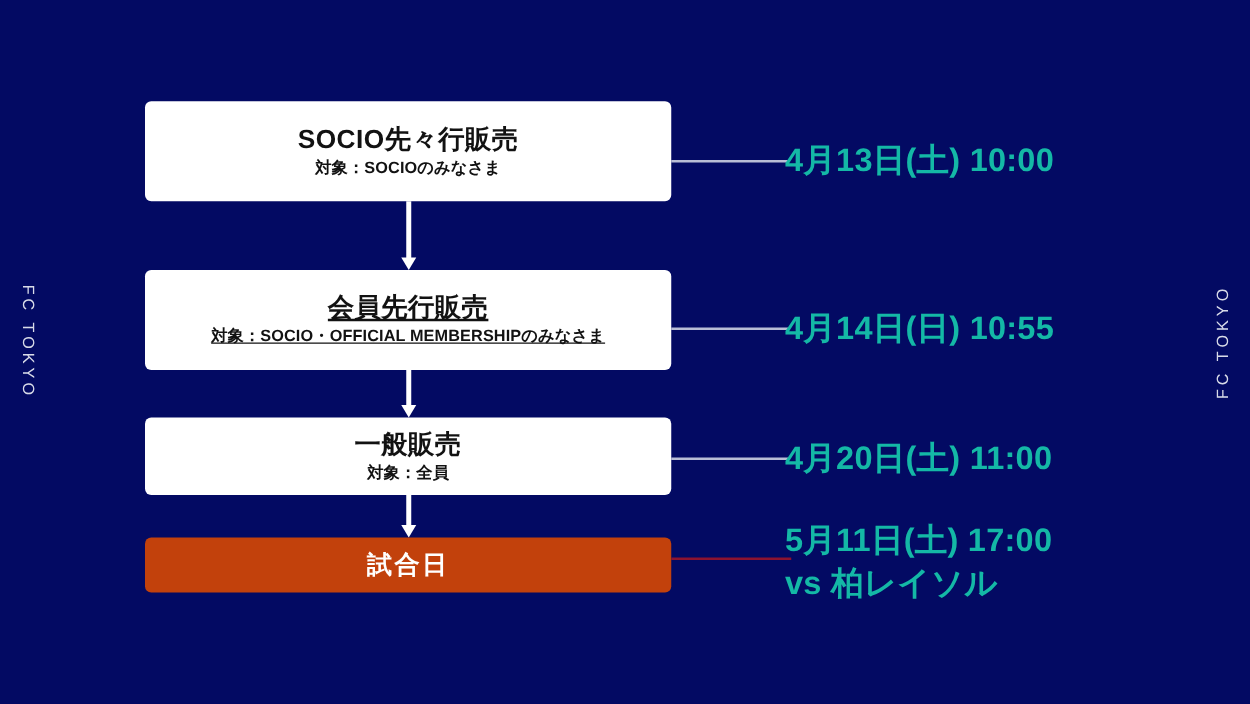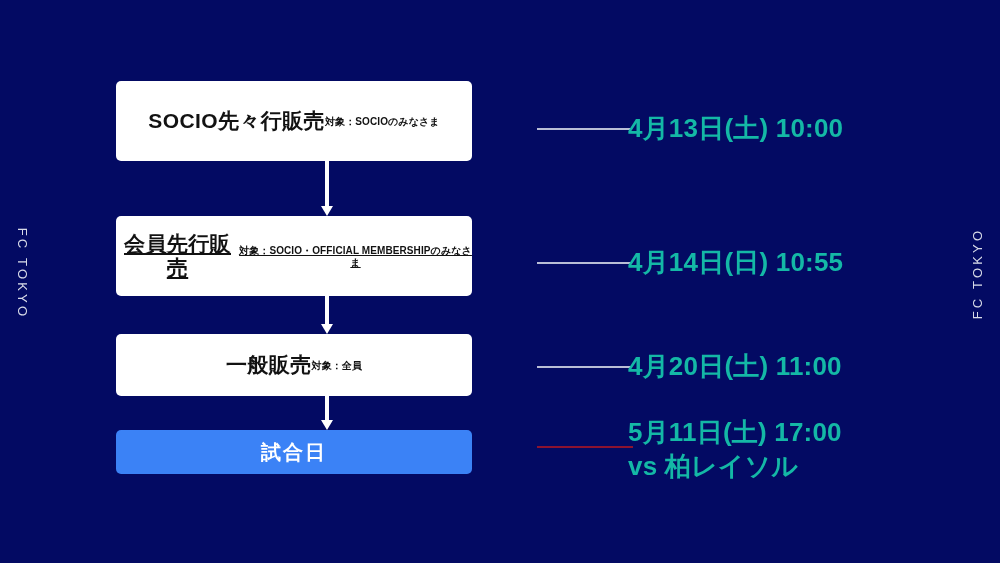--- a/index.html
+++ b/index.html
@@ -46,49 +46,50 @@
     width: 120px;
     text-align: center;
     transform: translate(0, -50%) rotate(-90deg);
     transform-origin: 60px 0px;
   }
 
   
   .flow-box {
     position: absolute;
     left: 116px;
-    width: 356px;
+    width: 421px;
     box-sizing: border-box;
     border-radius: 5px;
     display: flex;
+    flex-direction: column;
     align-items: center;
     justify-content: center;
     text-align: center;
   }
   .flow-box.white {
     background: #ffffff;
     color: #121212;
   }
   .flow-box.accent {
-    background: #3b82f6;
+    background: #c2410c;
     color: #ffffff;
   }
 
   .box-title {
     font-size: 21px;
     font-weight: 700;
     line-height: 1.15;
     letter-spacing: 0.4px;
   }
   .flow-box.accent .box-title {
     font-size: 20px;
     letter-spacing: 2px;
   }
   .box-sub {
-    font-size: 10px;
+    font-size: 13px;
     font-weight: 700;
     line-height: 1.2;
     margin-top: 2px;
     letter-spacing: 0.1px;
   }
 
   
   #box-1 { top: 81px;  height: 80px; }
   #box-2 { top: 216px; height: 80px; text-decoration: underline; }
   #box-3 { top: 334px; height: 62px; text-align: right; }

